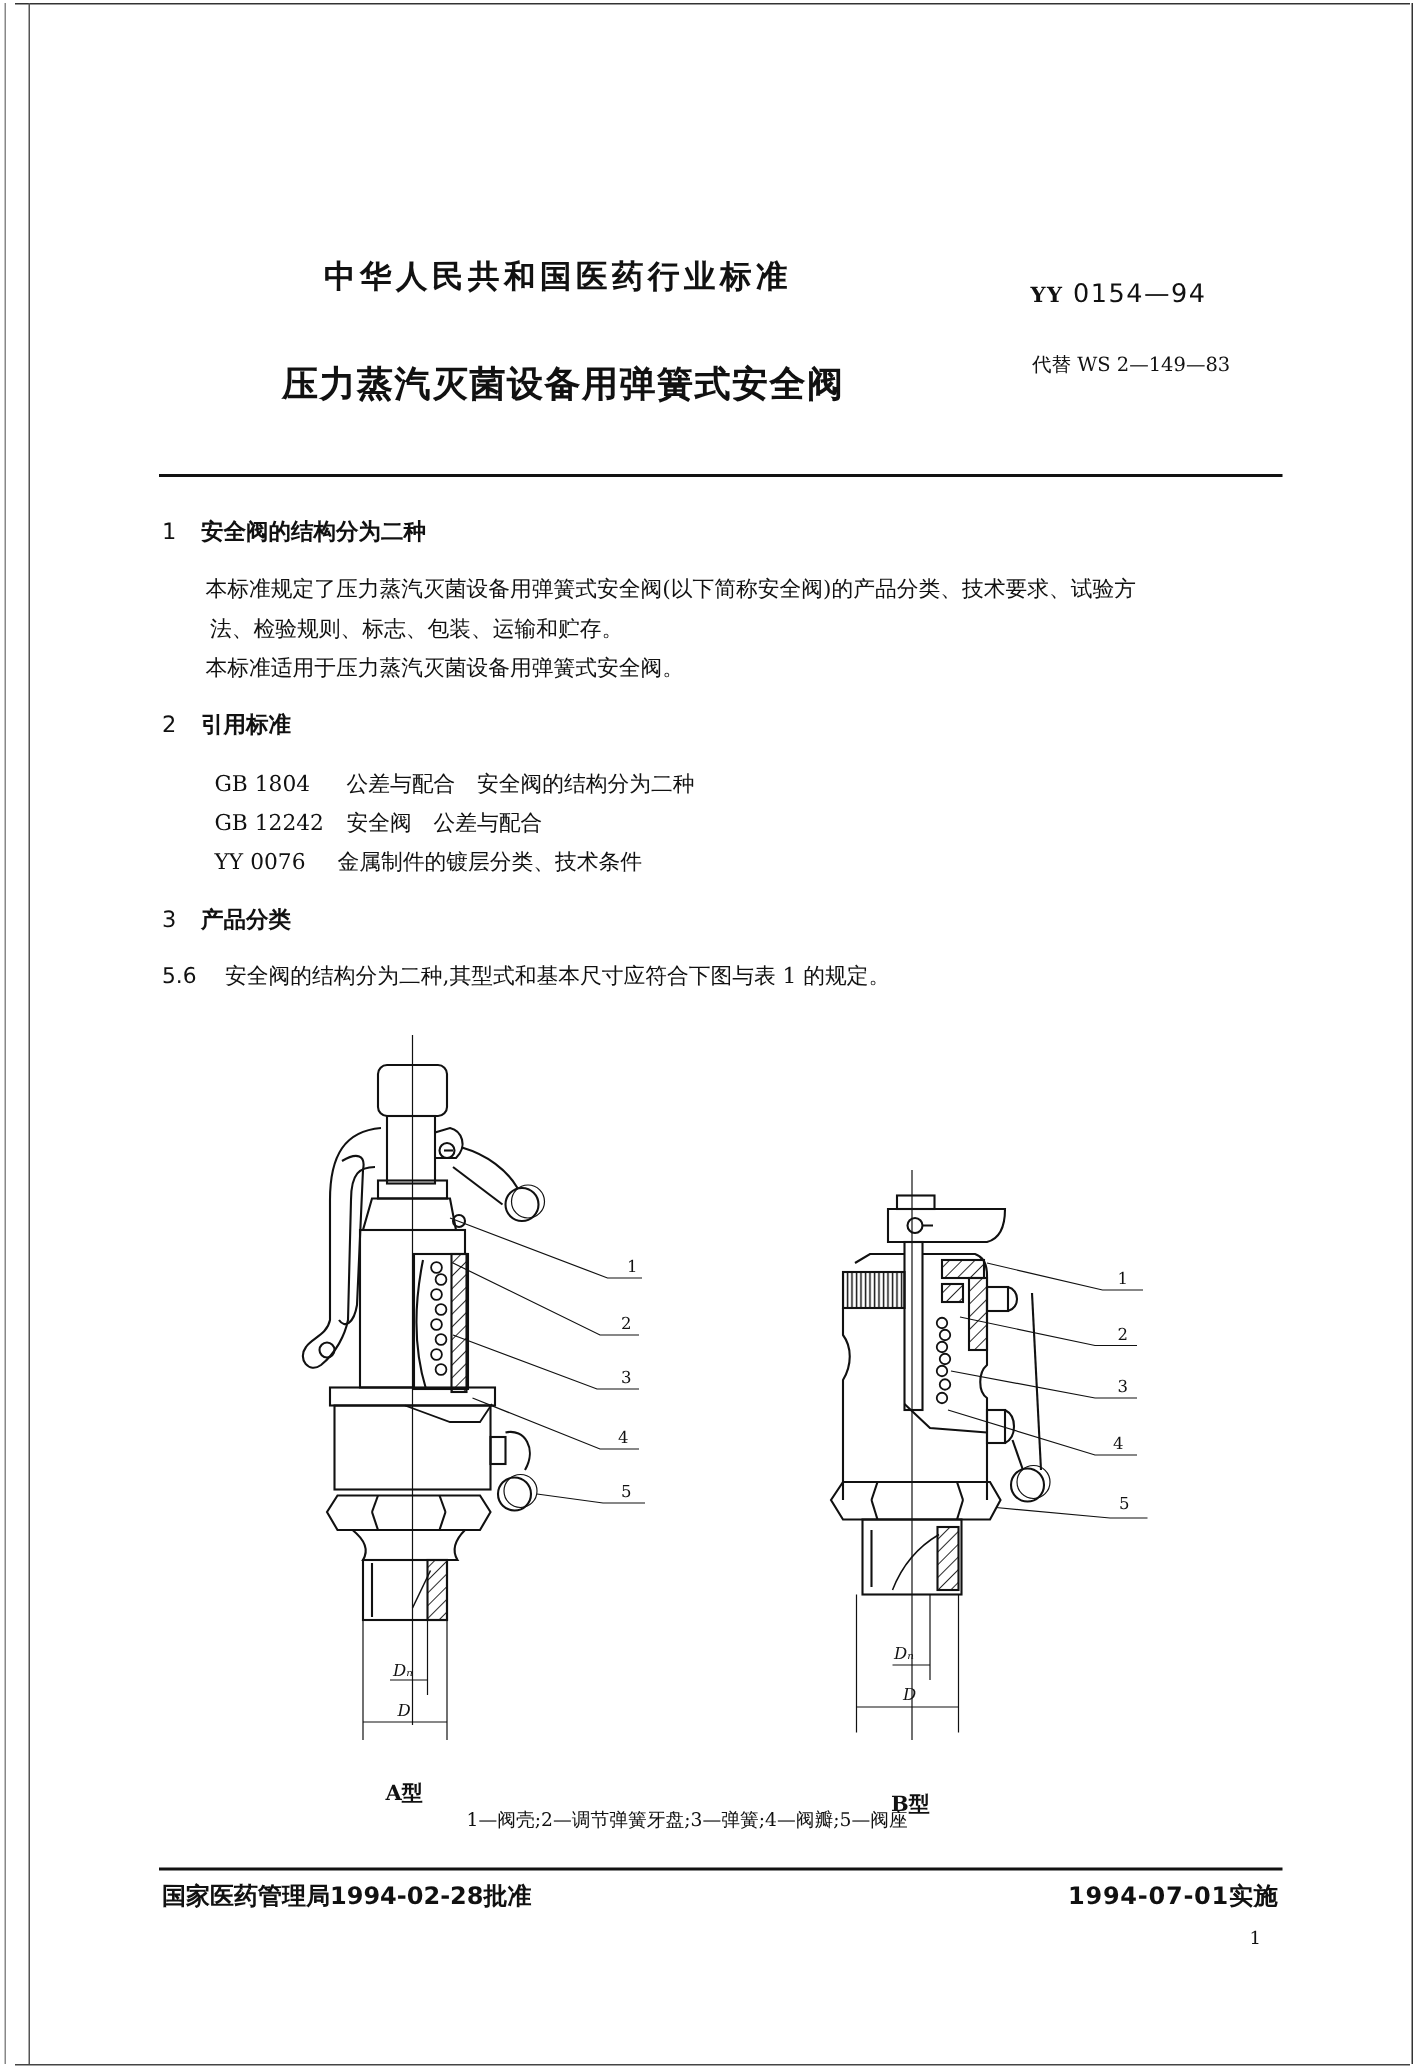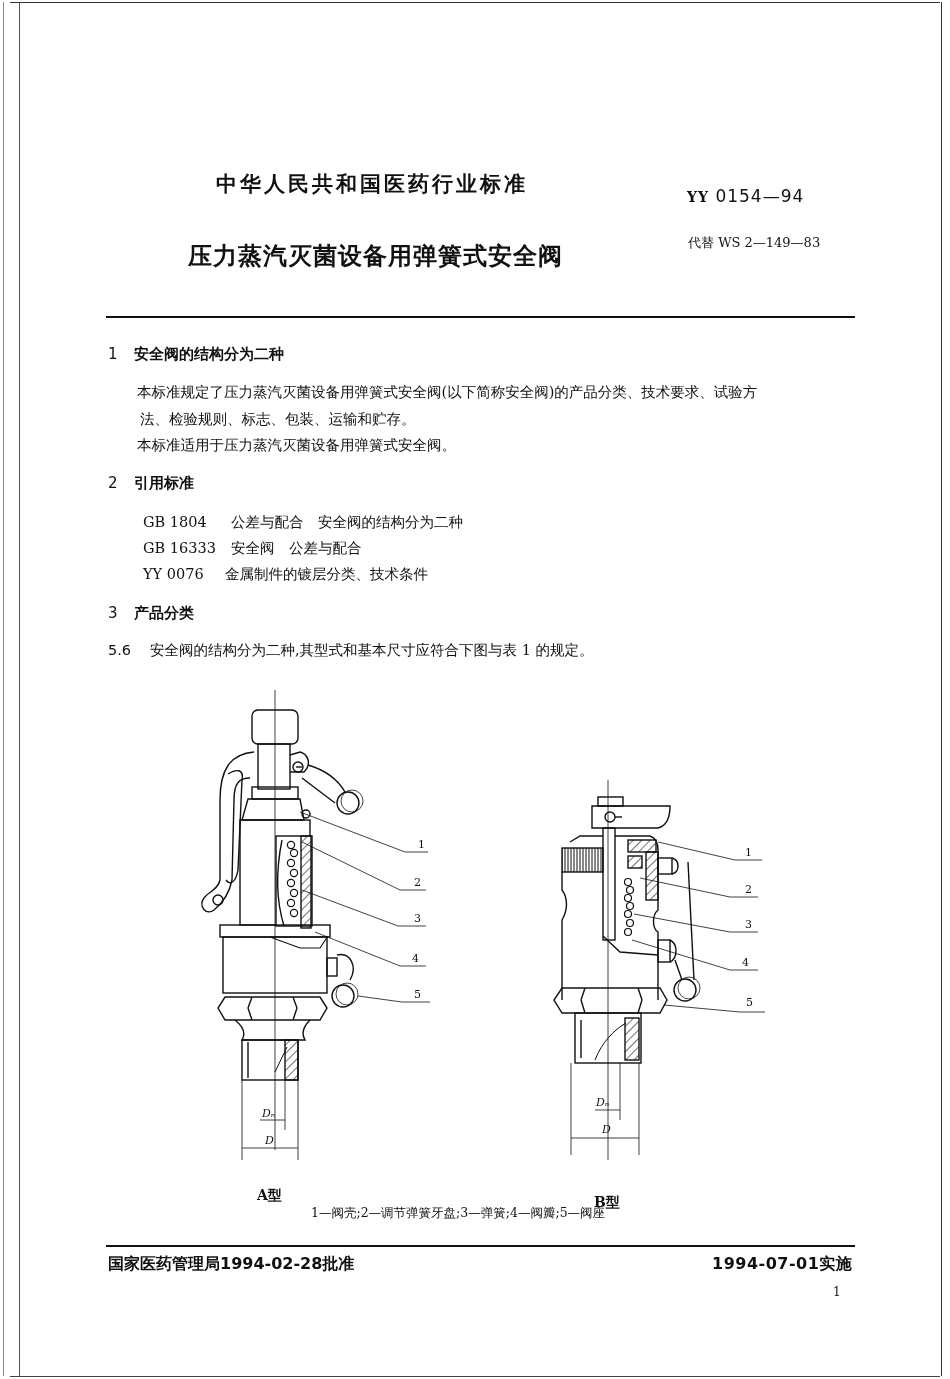--- a/index.html
+++ b/index.html
@@ -55,21 +55,21 @@
 <div class="abs para" style="left:108px; top:410px;margin-left:32px;">法、检验规则、标志、包装、运输和贮存。</div>
 <div class="abs para" style="left:137px; top:436px;">本标准适用于压力蒸汽灭菌设备用弹簧式安全阀。</div>
 
 <div class="abs sec" style="left:108px; top:474px;">
   <span class="num">2</span><span>引用标准</span>
 </div>
 <div class="abs ref" style="left:143px; top:513px;">
   <span class="code">GB 1804</span><span>公差与配合　安全阀的结构分为二种</span>
 </div>
 <div class="abs ref" style="left:143px; top:539px;">
-  <span class="code">GB 16333</span><span>安全阀　公差与配合</span>
+  <span class="code">GB 12242</span><span>安全阀　公差与配合</span>
 </div>
 <div class="abs ref" style="left:143px; top:565px;">
   <span class="code" style="width:82px">YY 0076</span><span>金属制件的镀层分类、技术条件</span>
 </div>
 
 <div class="abs sec" style="left:108px; top:604px;">
   <span class="num">3</span><span>产品分类</span>
 </div>
 <div class="abs para" style="left:108px; top:641px;">
   <span style="display:inline-block; width:42px; font-family:'DejaVu Sans','Liberation Sans',sans-serif;">5.6</span><span>安全阀的结构分为二种,其型式和基本尺寸应符合下图与表 1 的规定。</span>

